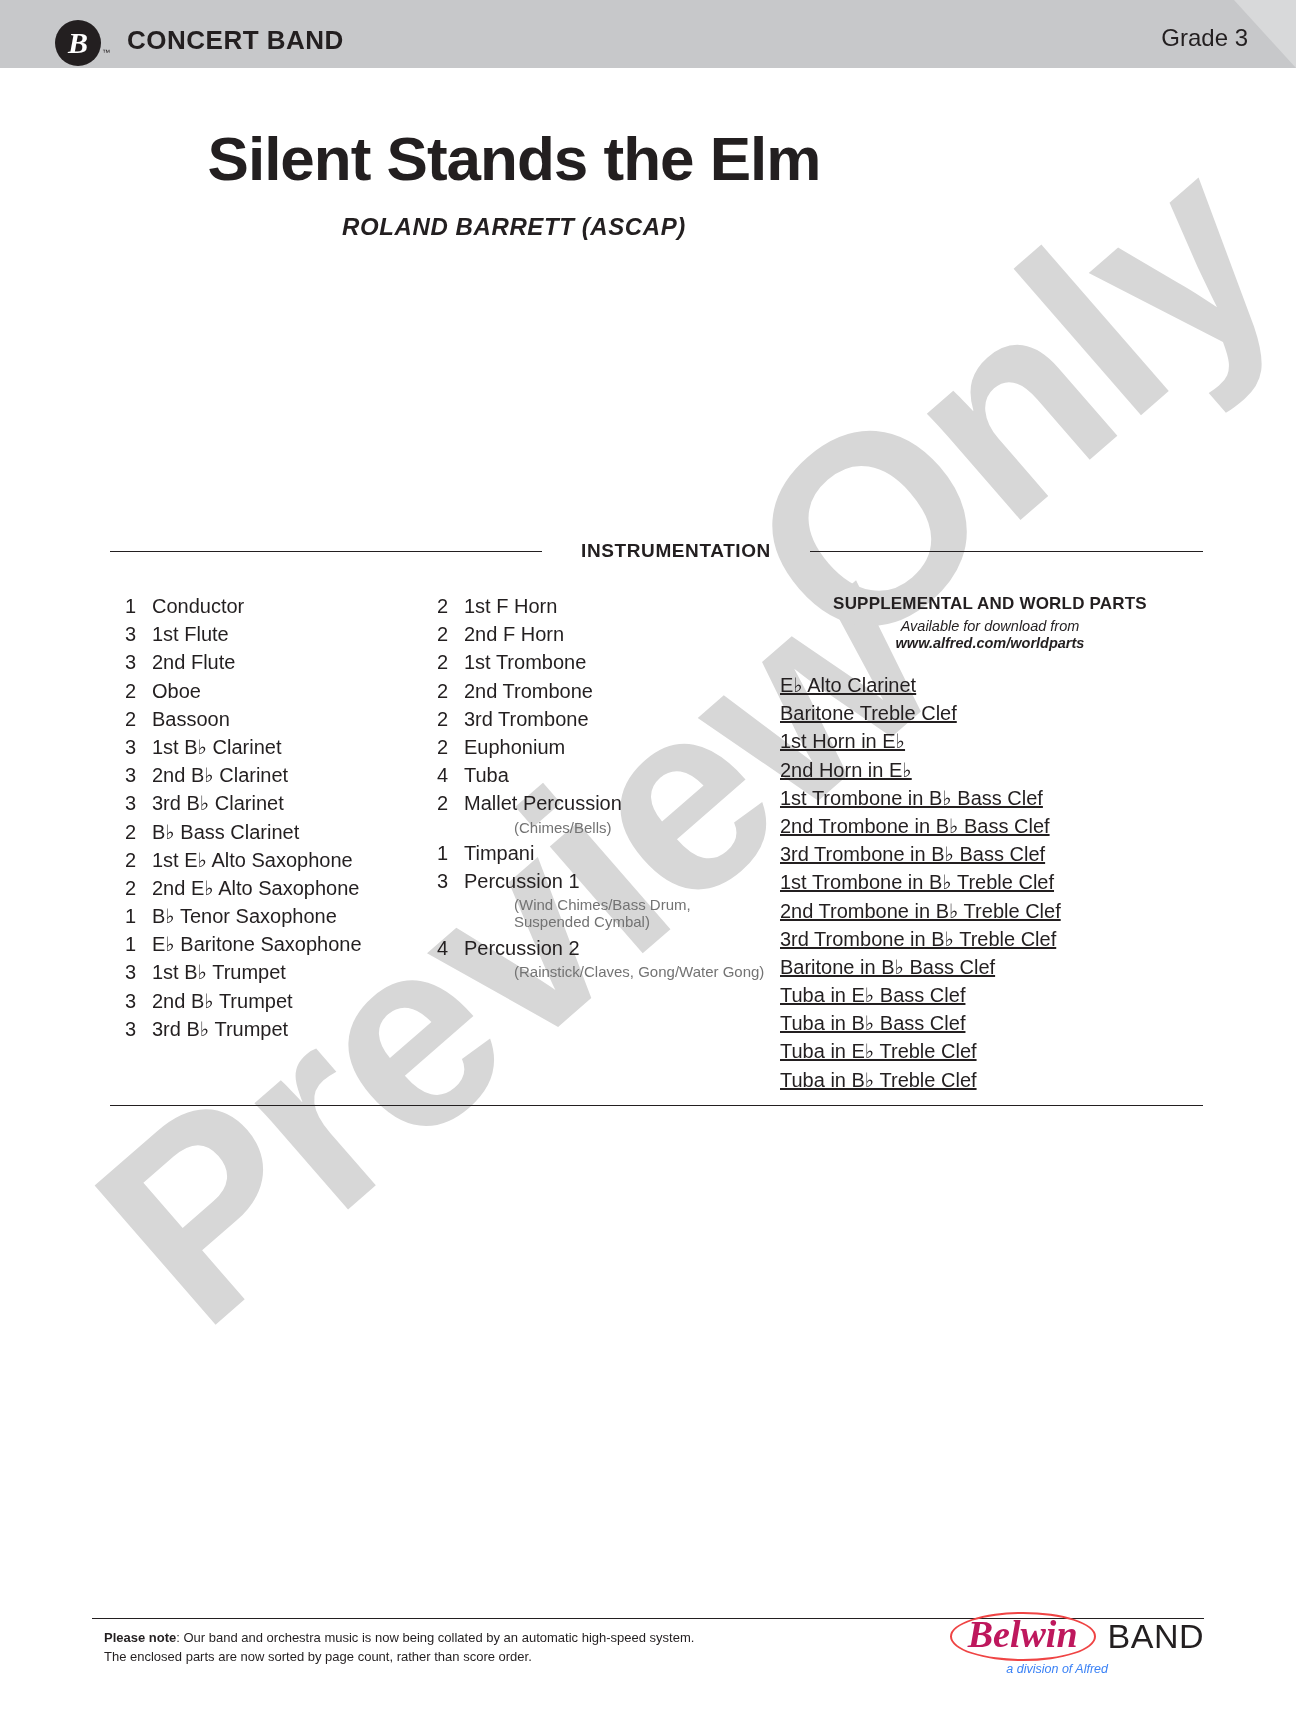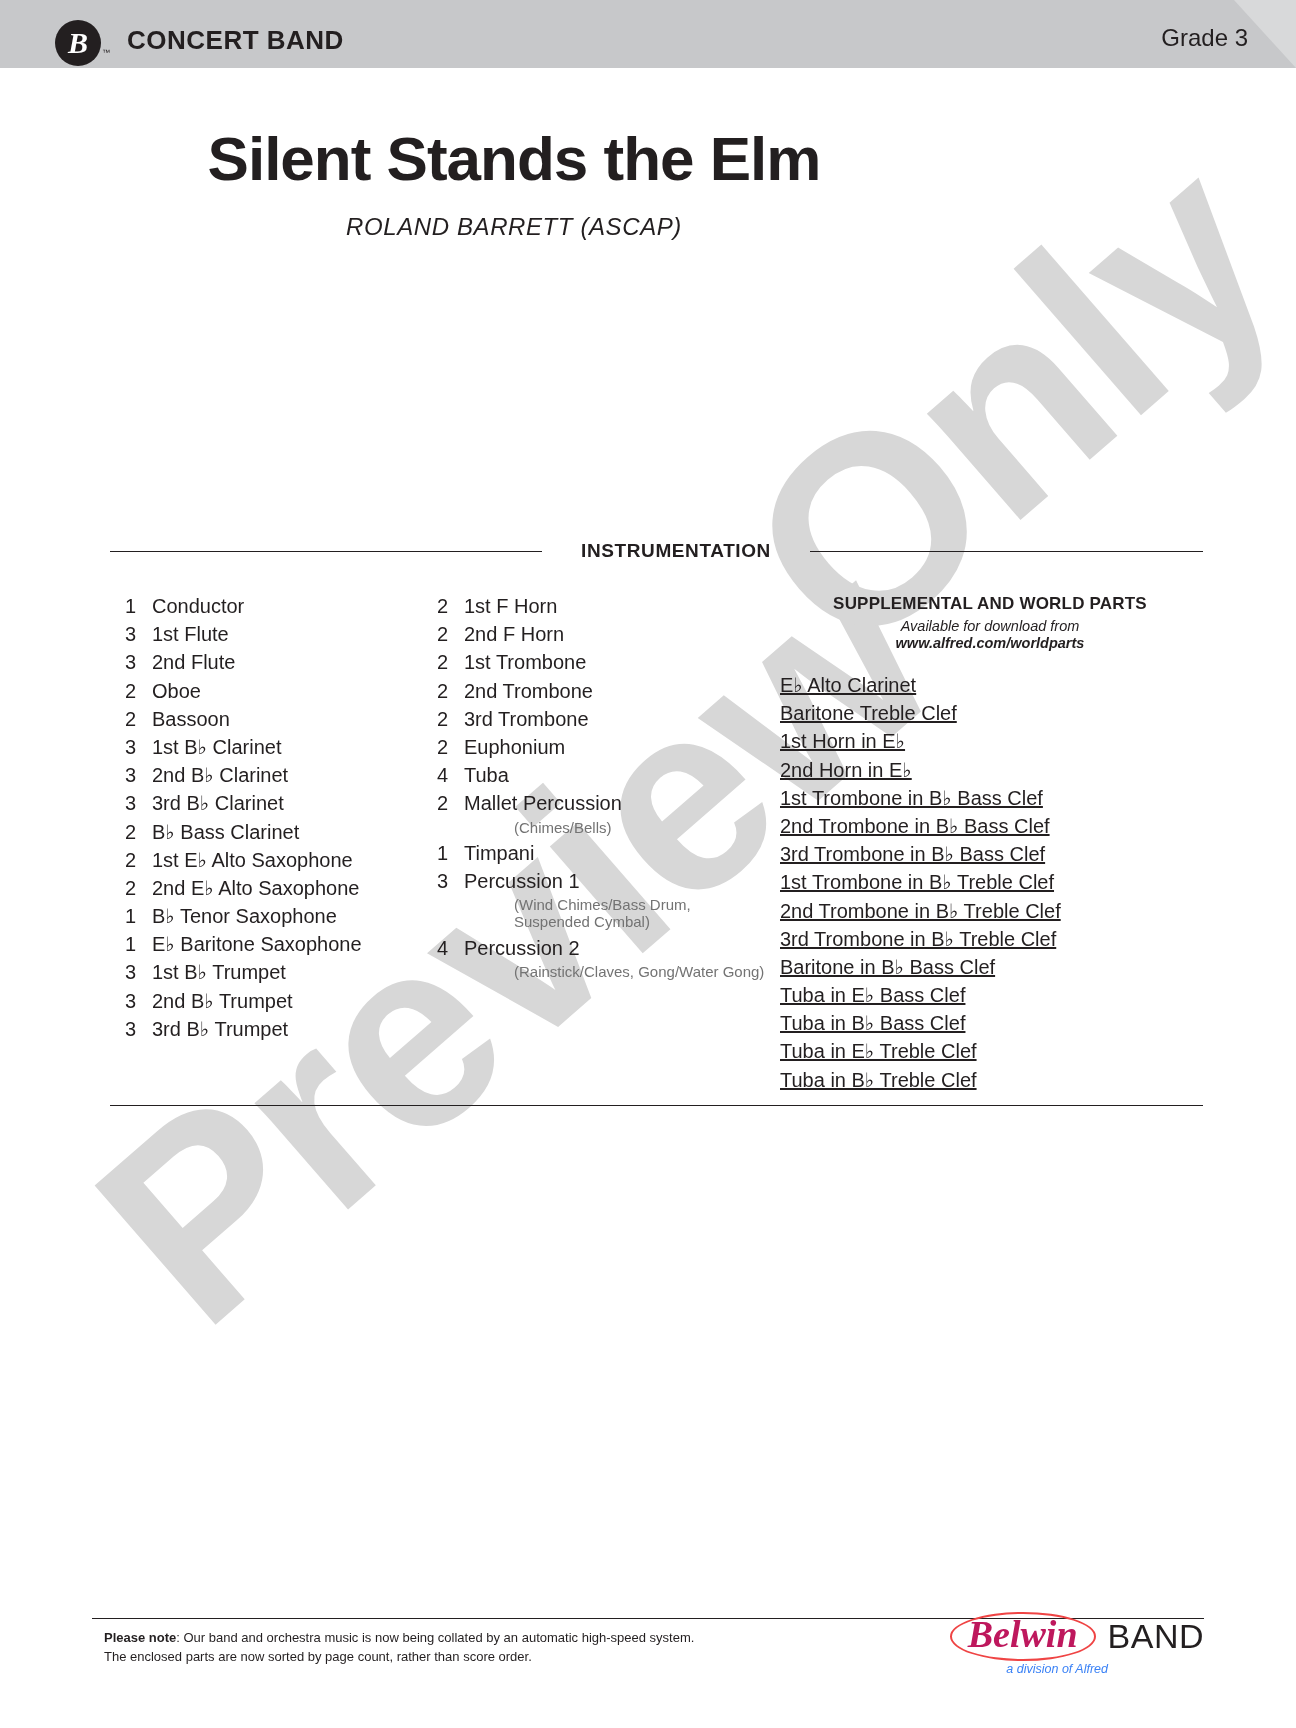--- a/index.html
+++ b/index.html
@@ -137,20 +137,21 @@
     letter-spacing: -1px;
     color: #231f20;
     line-height: 1.05;
   }
   #composer {
     margin-top: 22px;
     font-size: 24px;
     font-style: italic;
     letter-spacing: 0.6px;
     color: #231f20;
+    font-weight: bold;
   }
 
   
   #instr-section {
     position: absolute;
     left: 110px;
     top: 540px;
     width: 1093px;
     z-index: 3;
   }

